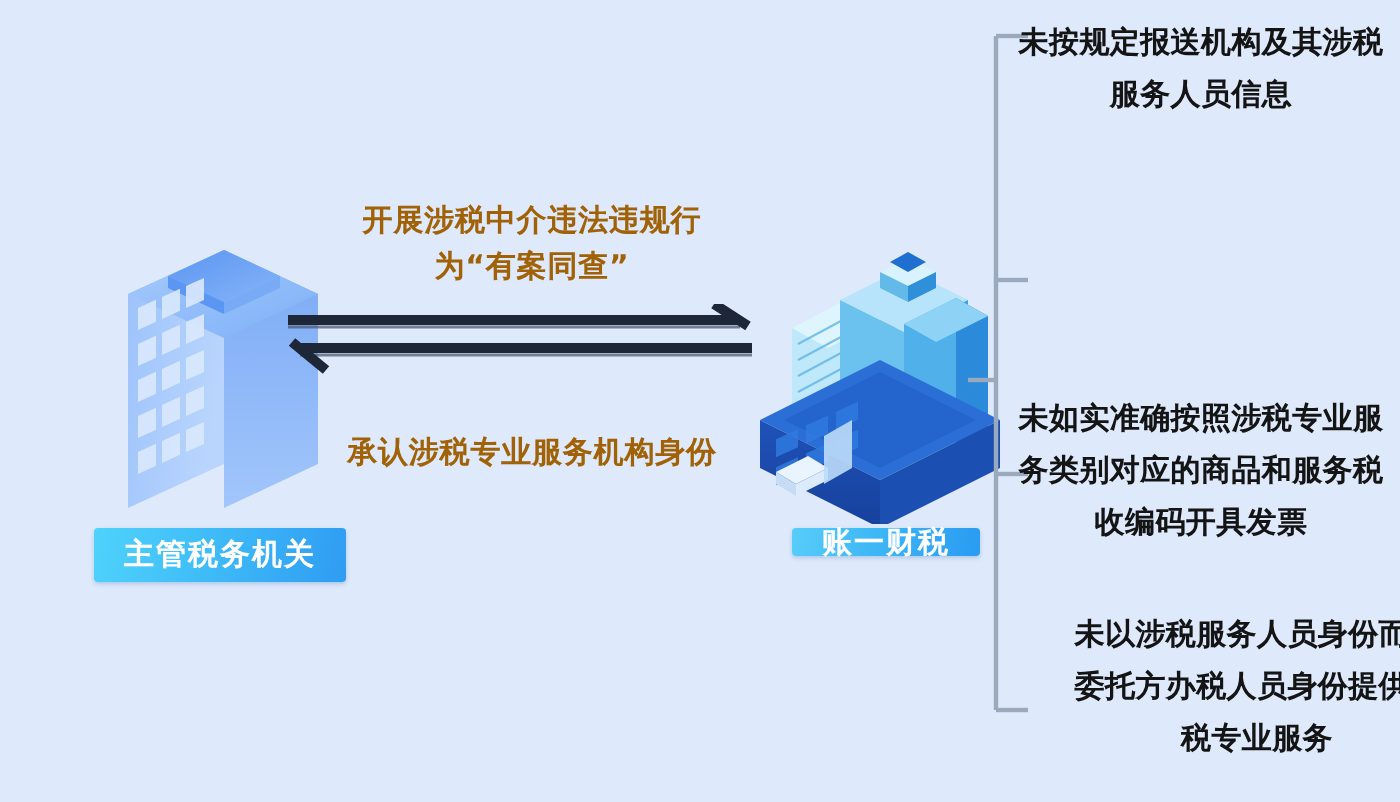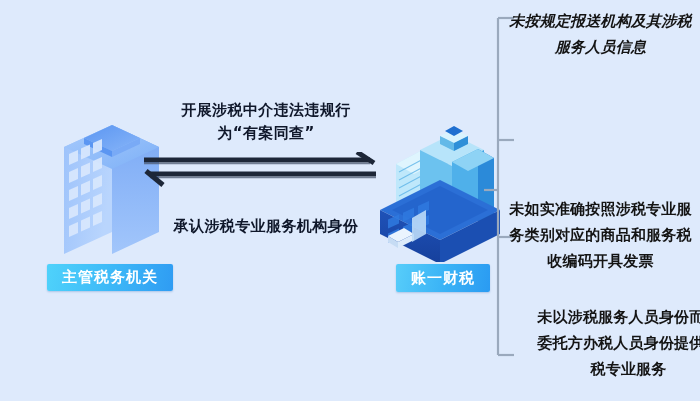--- a/index.html
+++ b/index.html
@@ -44,21 +44,21 @@
     left: 144px;
     top: 152px;
     width: 232px;
     height: 44px;
   }
 
   
   .arrow-caption {
     position: absolute;
     text-align: center;
-    color: #0f172a;
+    color: #a16207;
     font-weight: bold;
     font-size: 15px;
     line-height: 23px;
     letter-spacing: 0.4px;
     white-space: pre-line;
   }
   .caption-top {
     left: 150px;
     top: 99px;
     width: 232px;
@@ -87,21 +87,21 @@
     left: 47px;
     top: 264px;
     width: 126px;
     height: 27px;
     background: linear-gradient(100deg, #4fd2fb 0%, #3fbcf8 45%, #2f9cf3 100%);
   }
   .badge-right {
     left: 396px;
     top: 264px;
     width: 94px;
-    height: 28px;
+    height: 14px;
     background: linear-gradient(100deg, #57cdfa 0%, #3bb4f6 50%, #2a9bf2 100%);
   }
 
   
   .bracket {
     position: absolute;
     left: 484px;
     top: 0px;
     width: 40px;
     height: 401px;
@@ -119,21 +119,21 @@
     position: absolute;
     left: 0;
     width: 191px;
     text-align: center;
     color: #141414;
     font-weight: bold;
     font-size: 15px;
     line-height: 26px;
     letter-spacing: 0.2px;
   }
-  .item-0 { top: 8px; font-style: italic; }
+  .item-0 { top: 8px; }
   .item-1 { top: 103px; }
   .item-2 { top: 196px; text-align: center; }
   .item-3 { top: 304px; margin-left: 28px; }
 </style>
 </head>
 <body>
 
 <div id="stage">
 
   <div class="left-building">

